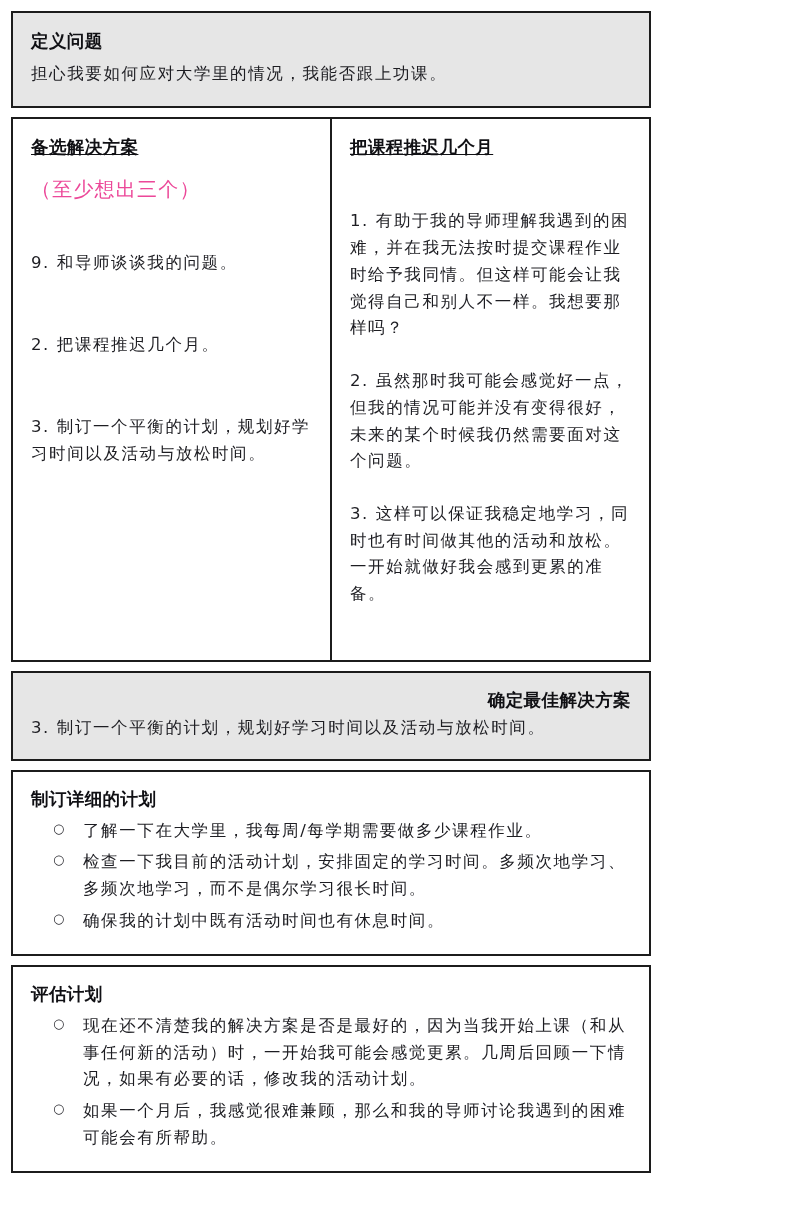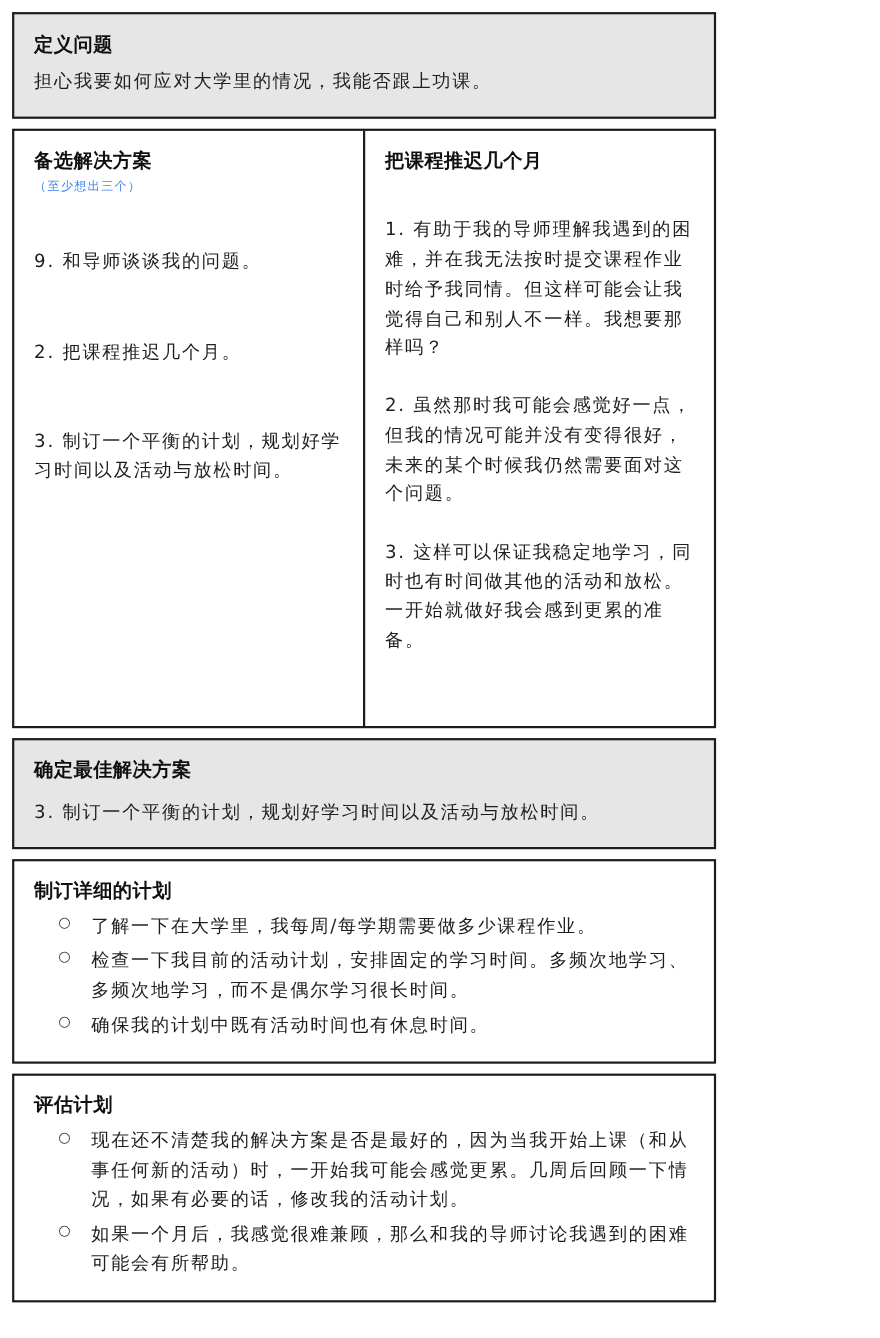--- a/index.html
+++ b/index.html
@@ -44,24 +44,24 @@
     font-family: "DejaVu Sans", "Liberation Sans", sans-serif;
     font-weight: 700;
     font-size: 17.5px;
     line-height: 1.45;
     letter-spacing: 0.4px;
     color: #101014;
   }
   .sub-note {
     font-family: "DejaVu Sans", "Liberation Sans", sans-serif;
     font-weight: 400;
-    font-size: 11px;
+    font-size: 20px;
     line-height: 1.5;
     letter-spacing: 1.2px;
-    color: #3b82f6;
+    color: #ec4899;
   }
   .hand {
     font-family: "DejaVu Sans", "Liberation Sans", sans-serif;
     font-weight: 400;
     font-size: 16.5px;
     line-height: 1.62;
     letter-spacing: 1.6px;
     color: #1d1d22;
   }
 
@@ -83,36 +83,36 @@
     overflow: hidden;
   }
   .col-left {
     width: 319px;
     flex: 0 0 319px;
     border-right: 2px solid #1c1c1c;
   }
   .col-right {
     flex: 1 1 auto;
   }
-  .col .heading { margin-bottom: 2px; }
+  .col .heading { margin-bottom: 14px; text-decoration: underline; }
   .col .sub-note { margin-bottom: 0; }
 
   .num-item {
     margin-top: 0;
   }
   .spacer-sm { height: 34px; }
   .spacer-md { height: 46px; }
   .spacer-lg { height: 55px; }
   .spacer-xs { height: 26px; }
 
   
   #sec-best {
     padding: 15px 18px 17px 18px;
   }
-  #sec-best .heading { margin-bottom: 13px; }
+  #sec-best .heading { margin-bottom: 2px; text-align: right; }
 
   
   #sec-plan, #sec-evaluate {
     padding: 15px 18px 16px 18px;
   }
   #sec-plan .heading,
   #sec-evaluate .heading { margin-bottom: 5px; }
 
   ul.bullets {
     list-style: none;

